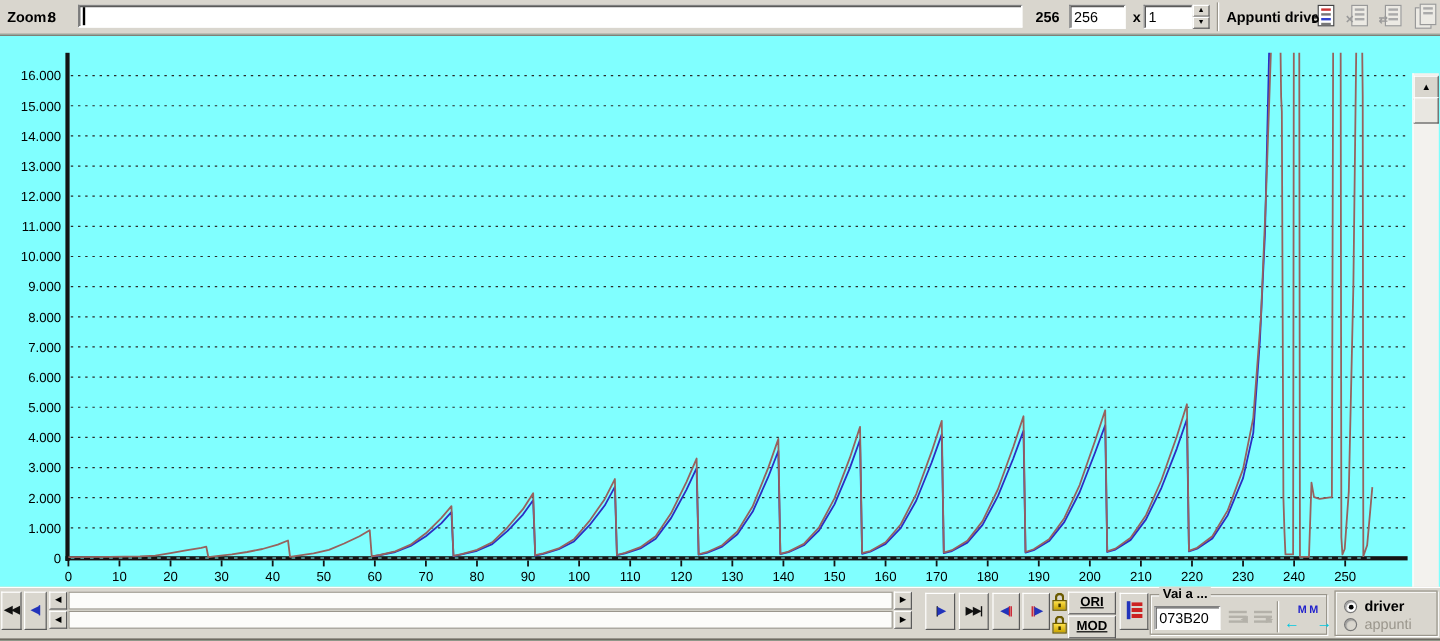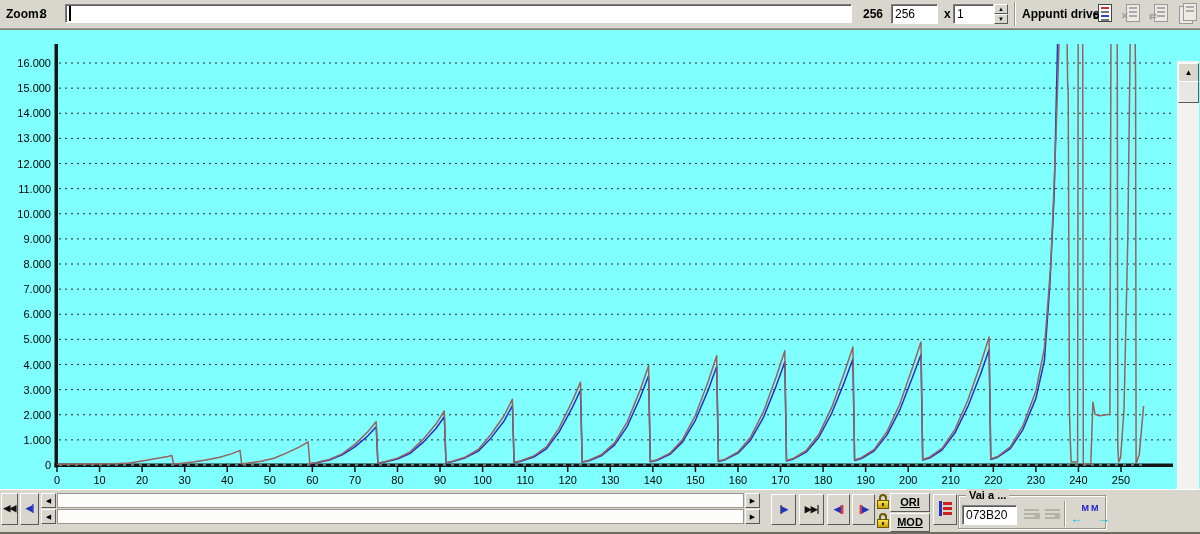--- a/index.html
+++ b/index.html
@@ -304,15 +304,23 @@
       <span class="mbtn" style="left:111px;top:7px;">
         <span class="m" style="right:1px;">M</span>
         <span class="arr" style="left:0;">←</span>
       </span>
       <span class="mbtn" style="left:131px;top:7px;">
         <span class="m" style="left:1px;">M</span>
         <span class="arr" style="right:0;">→</span>
       </span>
     </div>
 
+    <div class="groupbox" style="left:1112px;top:2px;width:86px;height:38px;">
+      <span class="radio" style="left:7px;top:7px;">
+          <span class="dot"></span>
+        </span>
+      <span class="rlabel abs" style="left:24px;top:5px;">driver</span>
+      <span class="radio disabled" style="left:7px;top:22px;"></span>
+      <span class="rlabel disabled abs" style="left:24px;top:20px;">appunti</span>
+    </div>
   </div>
 
 </div>
 
 </body></html>

